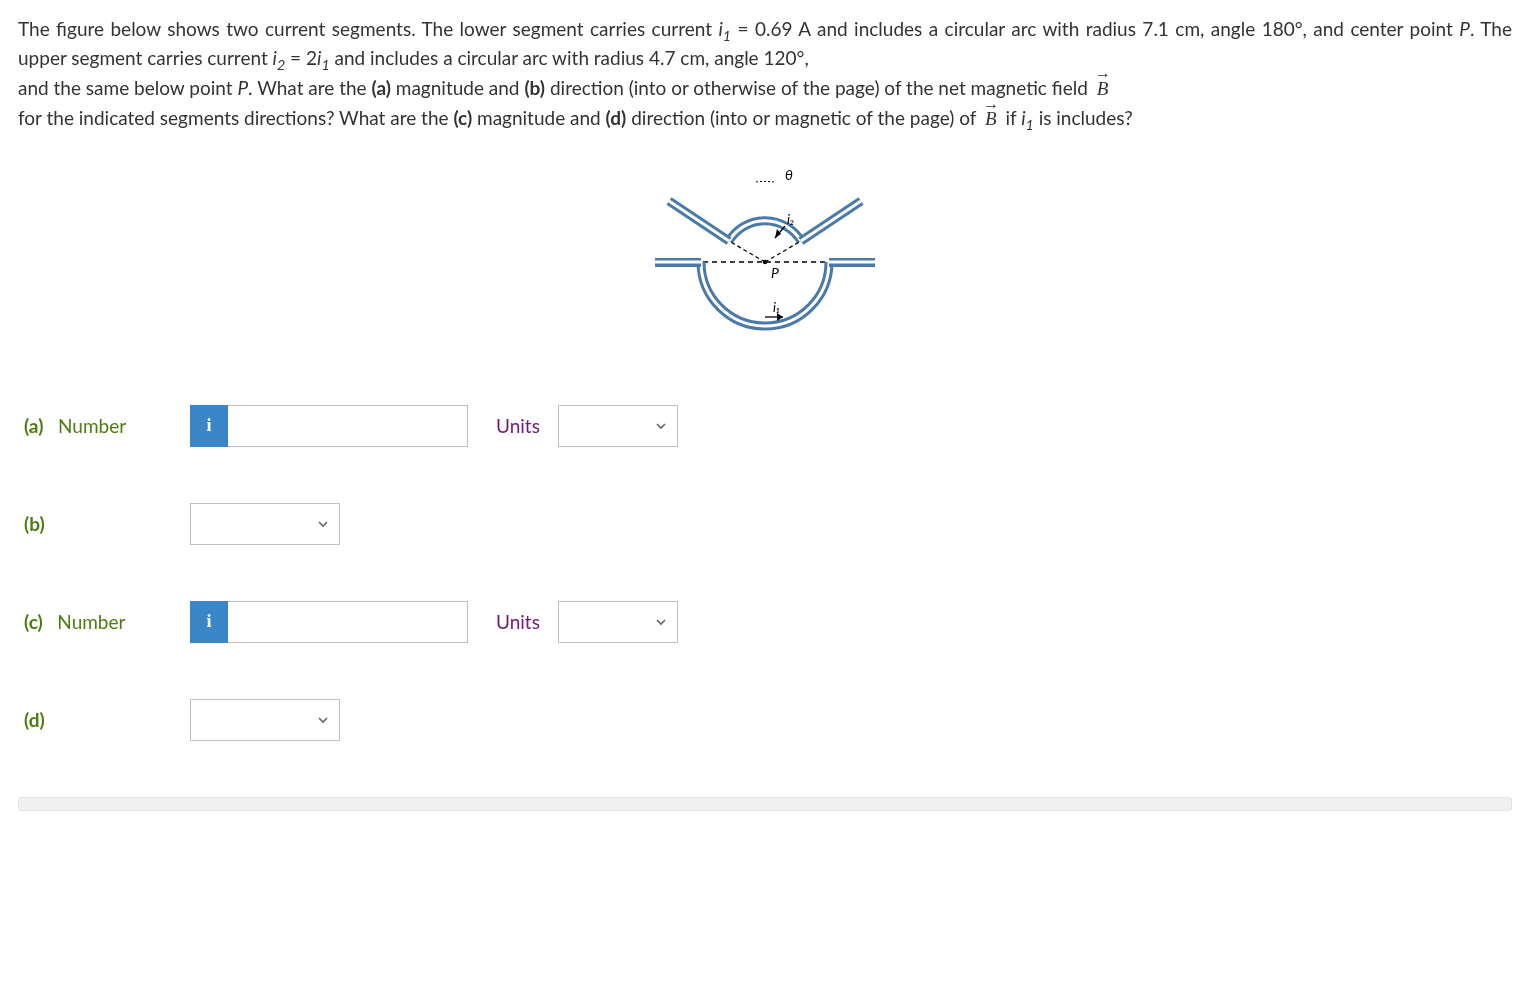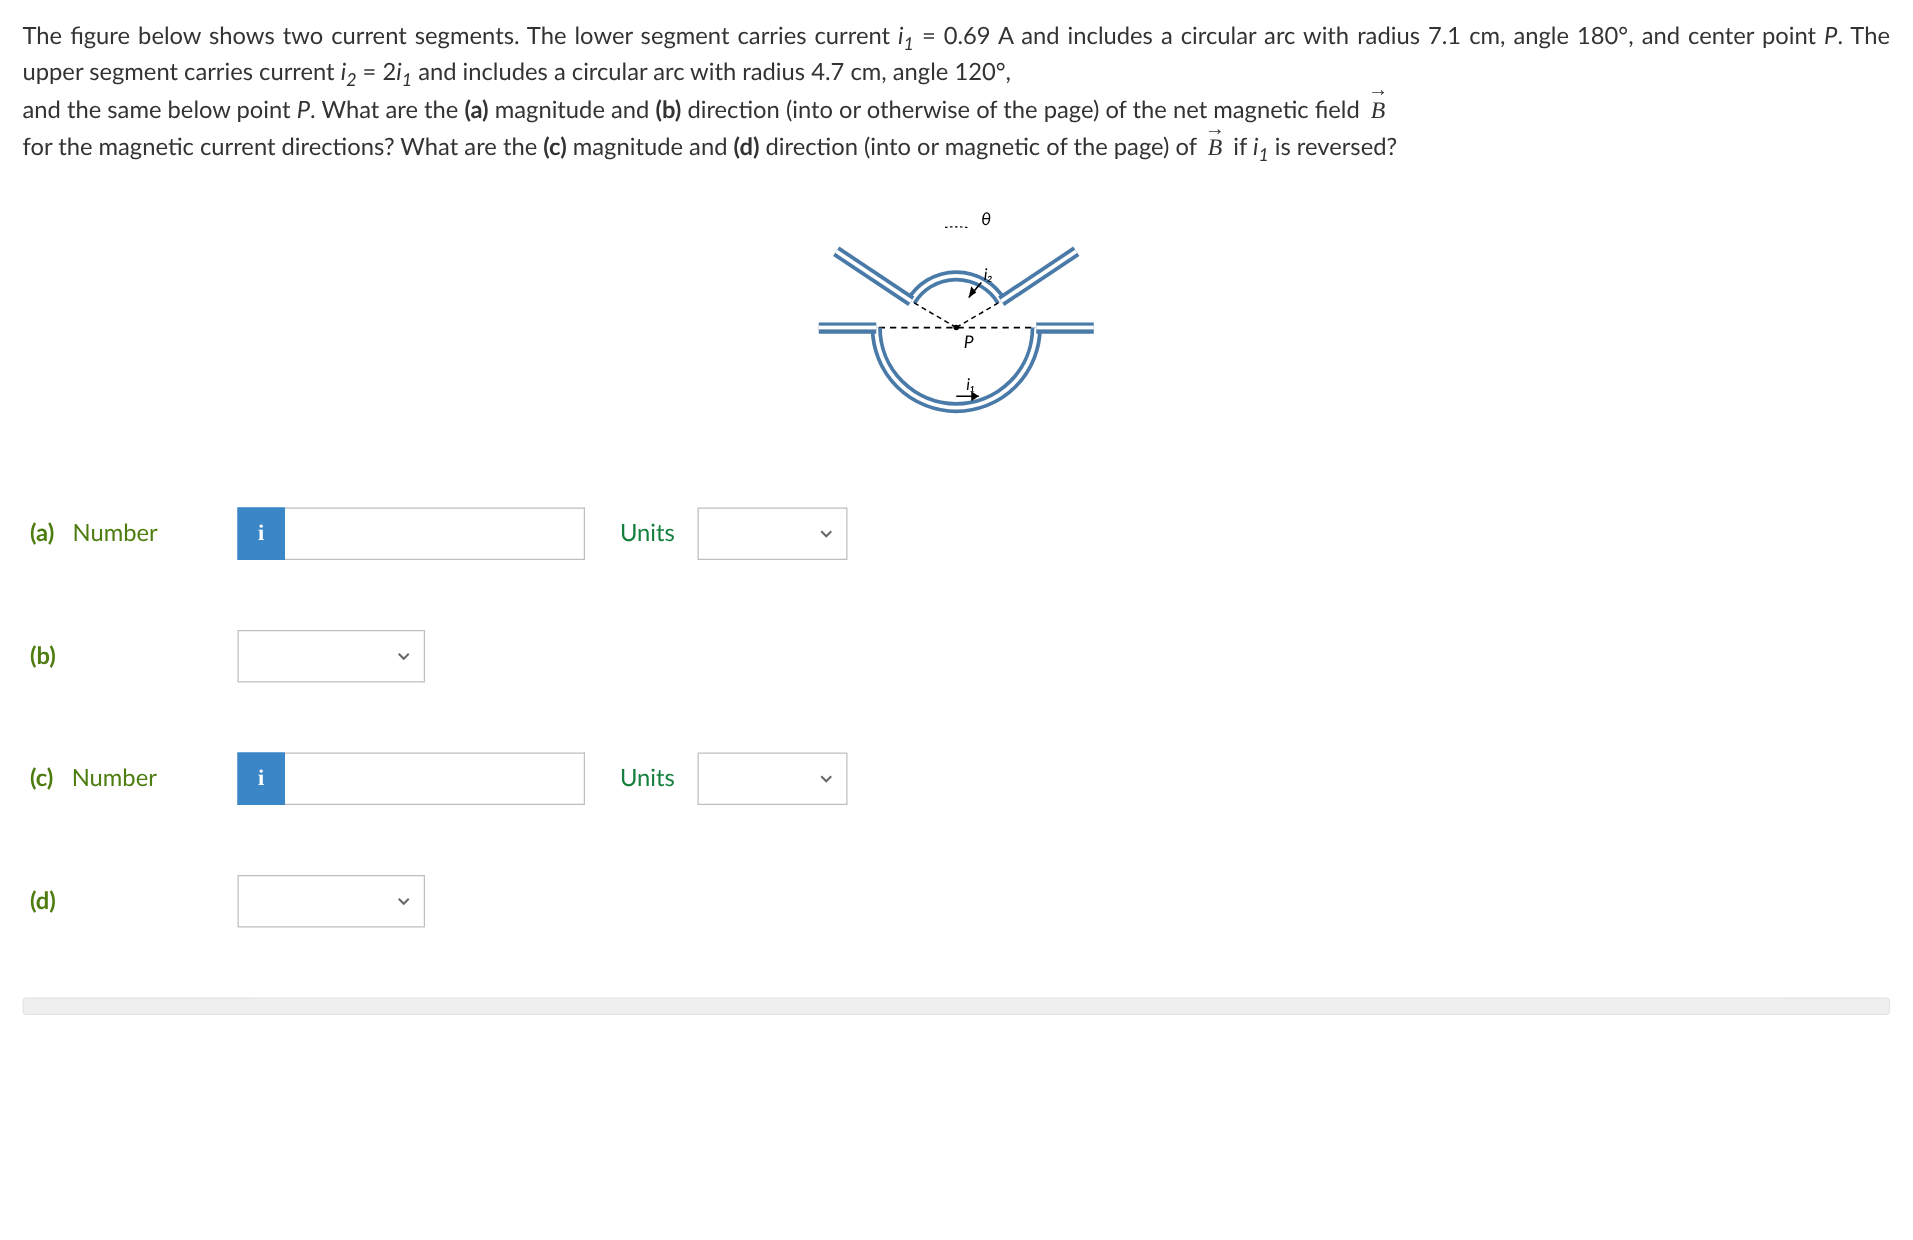--- a/index.html
+++ b/index.html
@@ -66,21 +66,21 @@
   }
   .num-input {
     width: 240px;
     height: 42px;
     border: 1px solid #bfbfbf;
     border-left: 0;
     padding: 4px 8px;
     font-size: 16px;
     outline: none;
   }
-  .units-label { font-size: 19px; color: #15803d; margin-left: 10px; }
+  .units-label { font-size: 19px; color: #701a75; margin-left: 10px; }
   .select-box {
     position: relative;
     border: 1px solid #bfbfbf;
     height: 42px;
     background: #fff;
     padding: 4px 30px 4px 10px;
     font-size: 16px;
     min-width: 120px;
     display: flex;
     align-items: center;
@@ -106,21 +106,21 @@
   }
 </style>
 </head>
 <body>
 
 <div class="question-text">
   <span>The figure below shows two current segments. The lower segment carries current </span><em><span>i</span><span class="sub">1</span></em><span> = 0.69 A and includes a circular arc with radius 7.1 cm, angle 180°, and center point </span><em>P</em><span>. The upper segment carries current </span><em><span>i</span><span class="sub">2</span></em><span> = 2</span><em><span>i</span><span class="sub">1</span></em><span> and includes a circular arc with radius 4.7 cm, angle 120°,</span>
   <br>
   <span>and the same below point </span><em>P</em><span>. What are the </span><strong>(a)</strong><span> magnitude and </span><strong>(b)</strong><span> direction (into or otherwise of the page) of the net magnetic field  </span><span class="vec-b"><span class="vec-arrow">→</span><span>B</span></span>
   <br>
-  <span>for the magnetic current directions? What are the </span><strong>(c)</strong><span> magnitude and </span><strong>(d)</strong><span> direction (into or magnetic of the page) of  </span><span class="vec-b"><span class="vec-arrow">→</span><span>B</span></span><span>  if </span><em><span>i</span><span class="sub">1</span></em><span> is reversed?</span>
+  <span>for the indicated segments directions? What are the </span><strong>(c)</strong><span> magnitude and </span><strong>(d)</strong><span> direction (into or magnetic of the page) of  </span><span class="vec-b"><span class="vec-arrow">→</span><span>B</span></span><span>  if </span><em><span>i</span><span class="sub">1</span></em><span> is includes?</span>
 </div>
 
 <div class="figure-area">
   <svg width="260" height="200" viewBox="0 0 260 200">
 
     <line x1="50" y1="100" x2="210" y2="100" stroke="#000" stroke-width="1.4" stroke-dasharray="5,4"></line>
 
     <path d="M 194 100 A 64 64 0 1 1 66 100" fill="none" stroke="#4a7aa8" stroke-width="9" stroke-linecap="butt"></path>
     <path d="M 194 100 A 64 64 0 1 1 66 100" fill="none" stroke="#fff" stroke-width="3"></path>
 

